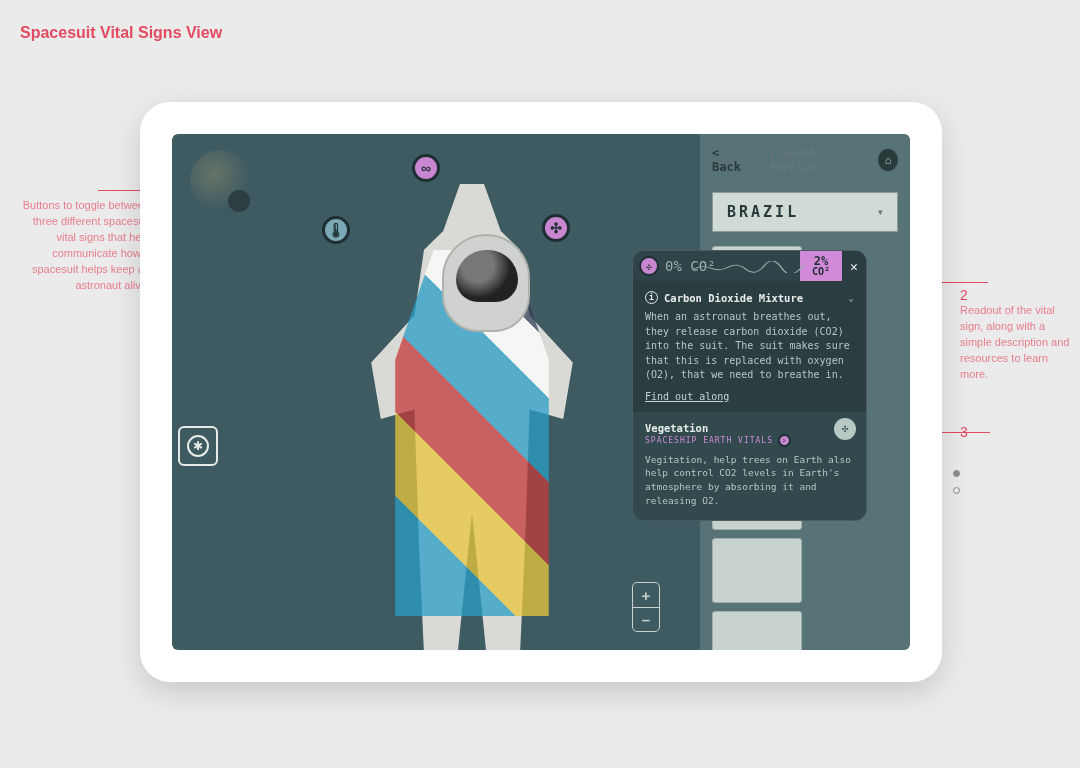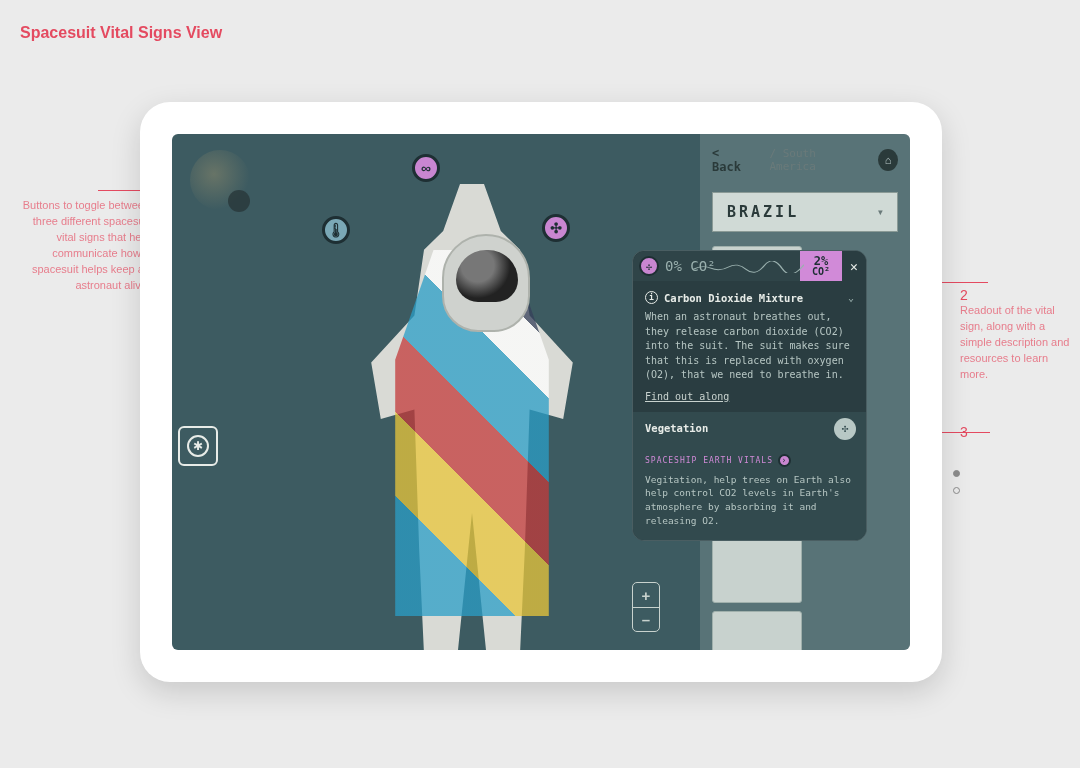--- a/index.html
+++ b/index.html
@@ -223,21 +223,21 @@
     width:13px;height:13px;border:1.2px solid #e8ece8;border-radius:50%;
     display:inline-flex;align-items:center;justify-content:center;font-size:8px;
   }
   .panel-h .chev{margin-left:auto;font-size:10px;color:#9ab0ae;}
   .panel-body { line-height:1.45; color:#b6c6c3; font-size:10px;}
   .panel-link { text-decoration:underline; margin-top:8px; display:inline-block; color:#c8d2ce;}
   .panel-sub {
     background:#324a4e;
     padding:10px 12px 12px;
   }
-  .sub-h { color:#e8ece8; font-weight:700; font-size:10.5px; margin-bottom:20px;}
+  .sub-h { color:#e8ece8; font-weight:700; font-size:10.5px; margin-bottom:0;}
   .sub-tag { color:#d18ad8; font-size:8px; letter-spacing:1px; display:flex;align-items:center;gap:5px;margin-bottom:6px;}
   .sub-tag .dot{ width:13px;height:13px;border-radius:50%;background:#c986d1;border:2px solid #1e2f33;font-size:8px;display:inline-flex;align-items:center;justify-content:center;color:#1e2f33;}
   .sub-body { color:#b6c6c3; line-height:1.45; font-size:9.5px;}
   .sub-rt {
     position:absolute; right:10px; top:6px;
     width:22px;height:22px;border-radius:50%;
     background:#b8c8c5;display:flex;align-items:center;justify-content:center;
     font-size:11px;color:#324a4e;
   }
   .panel-sub { position:relative; }

